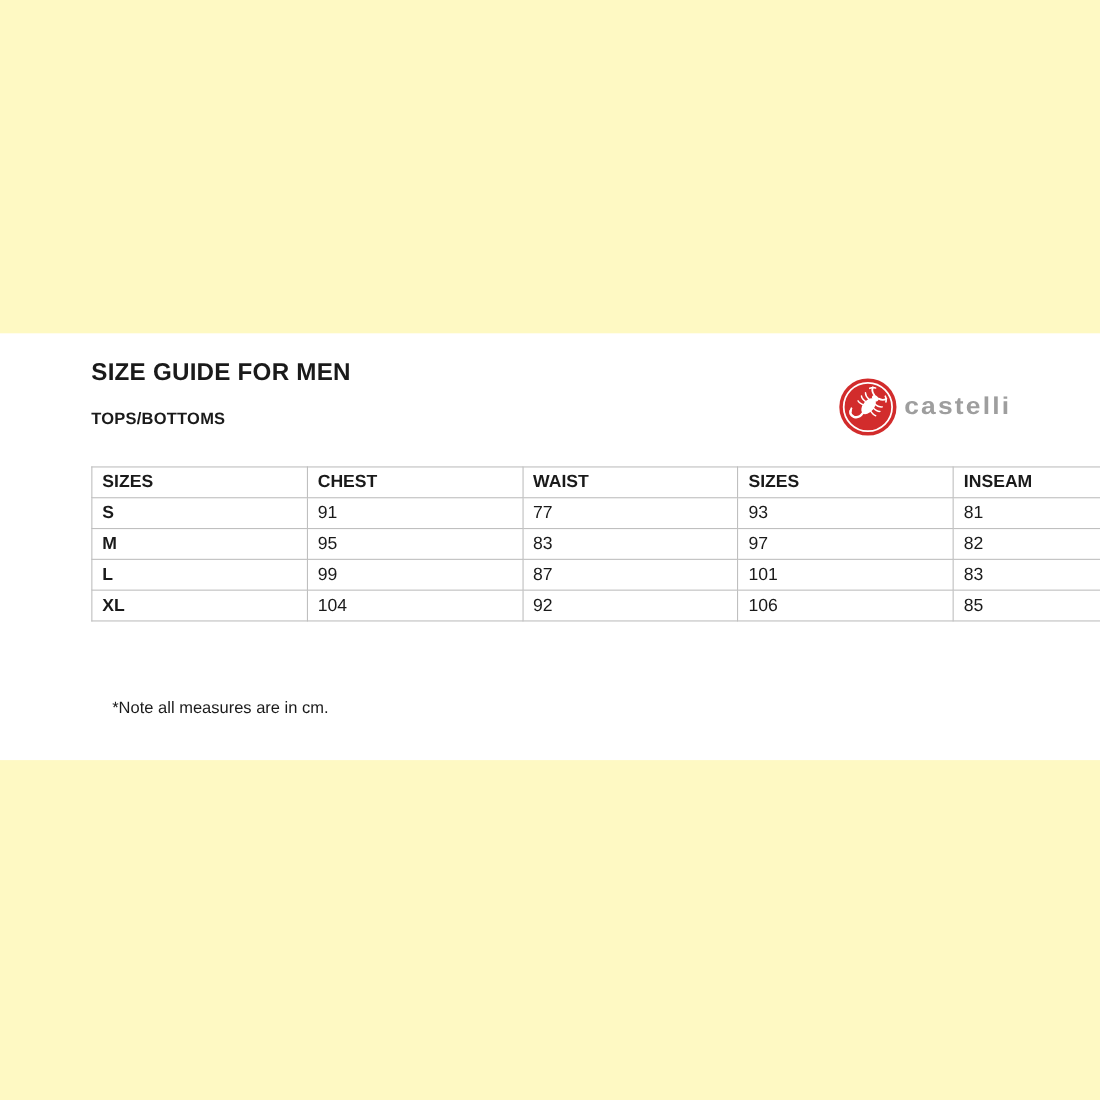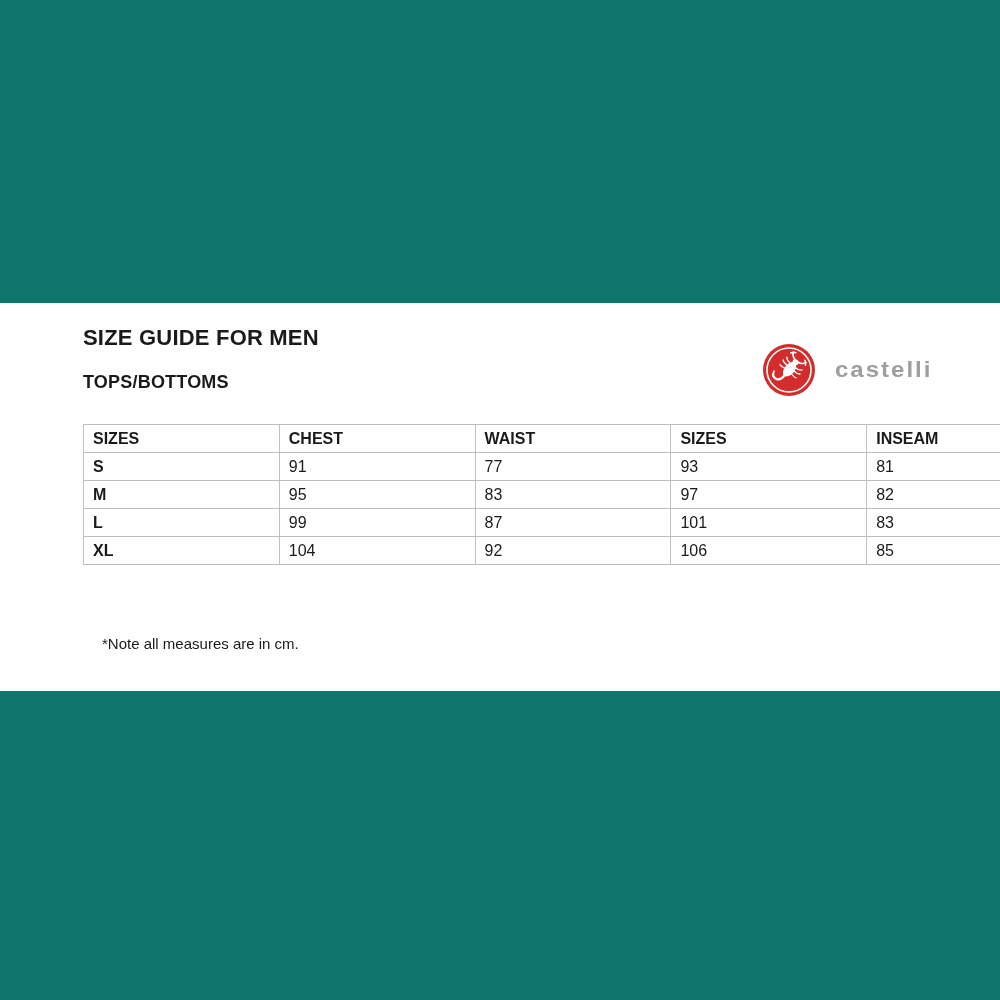--- a/index.html
+++ b/index.html
@@ -8,21 +8,21 @@
     width: 1000px;
     height: 1000px;
     background: #000000;
     font-family: "Liberation Sans", sans-serif;
     color: #1a1a1a;
   }
   .stage {
     position: relative;
     width: 1000px;
     height: 1000px;
-    background: #0f766e;
+    background: #fef9c3;
     overflow: hidden;
   }
   .panel {
     position: absolute;
     left: 0;
     top: 303px;
     width: 1000px;
     height: 388px;
     background: #ffffff;
   }
@@ -33,33 +33,33 @@
     font-size: 22px;
     font-weight: bold;
     letter-spacing: 0.2px;
     color: #1a1a1a;
     white-space: nowrap;
   }
   .subtitle {
     position: absolute;
     left: 83px;
     top: 69px;
-    font-size: 18px;
+    font-size: 15px;
     font-weight: bold;
     letter-spacing: 0.2px;
     color: #1a1a1a;
     white-space: nowrap;
   }
   .brand {
     position: absolute;
     left: 762px;
     top: 40px;
     display: flex;
     align-items: center;
-    gap: 19px;
+    gap: 6px;
   }
   .wordmark {
     font-size: 24px;
     font-weight: bold;
     letter-spacing: 2px;
     color: #9e9e9e;
     transform: scaleY(0.92);
     white-space: nowrap;
   }
   table.size-table {

